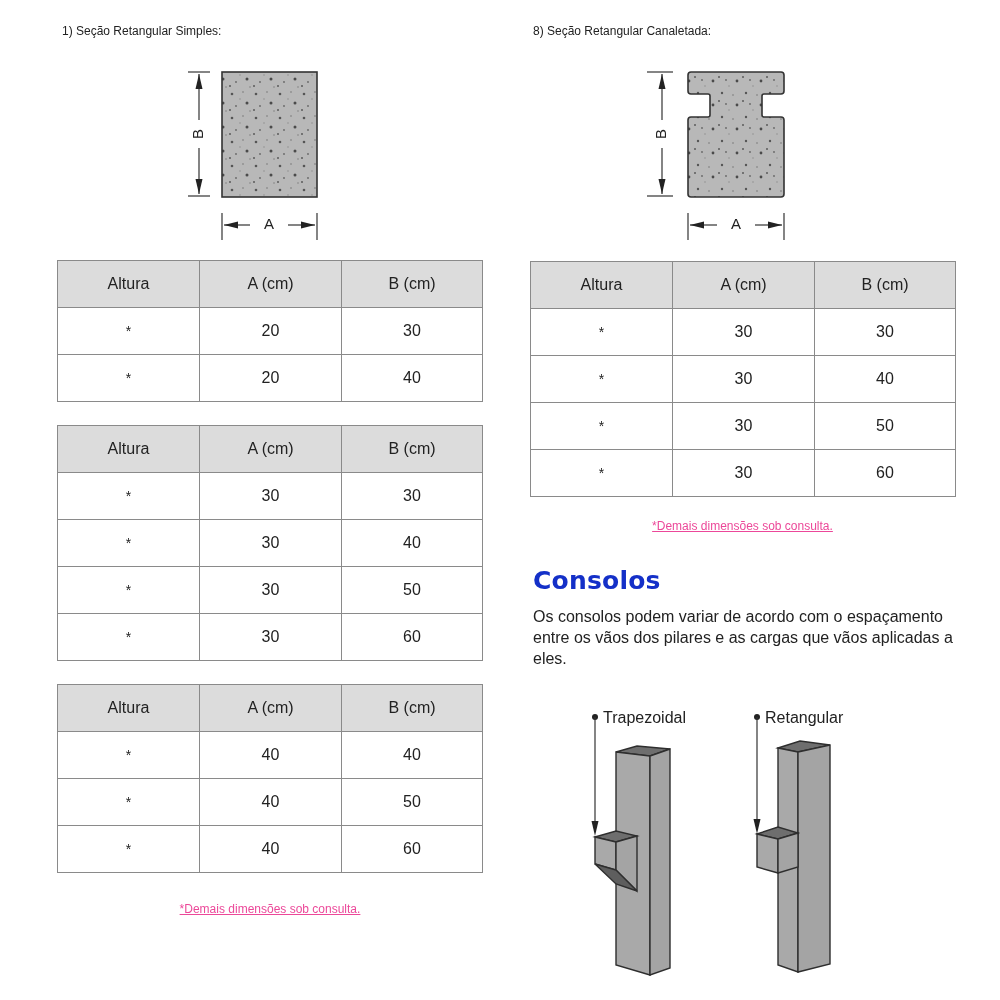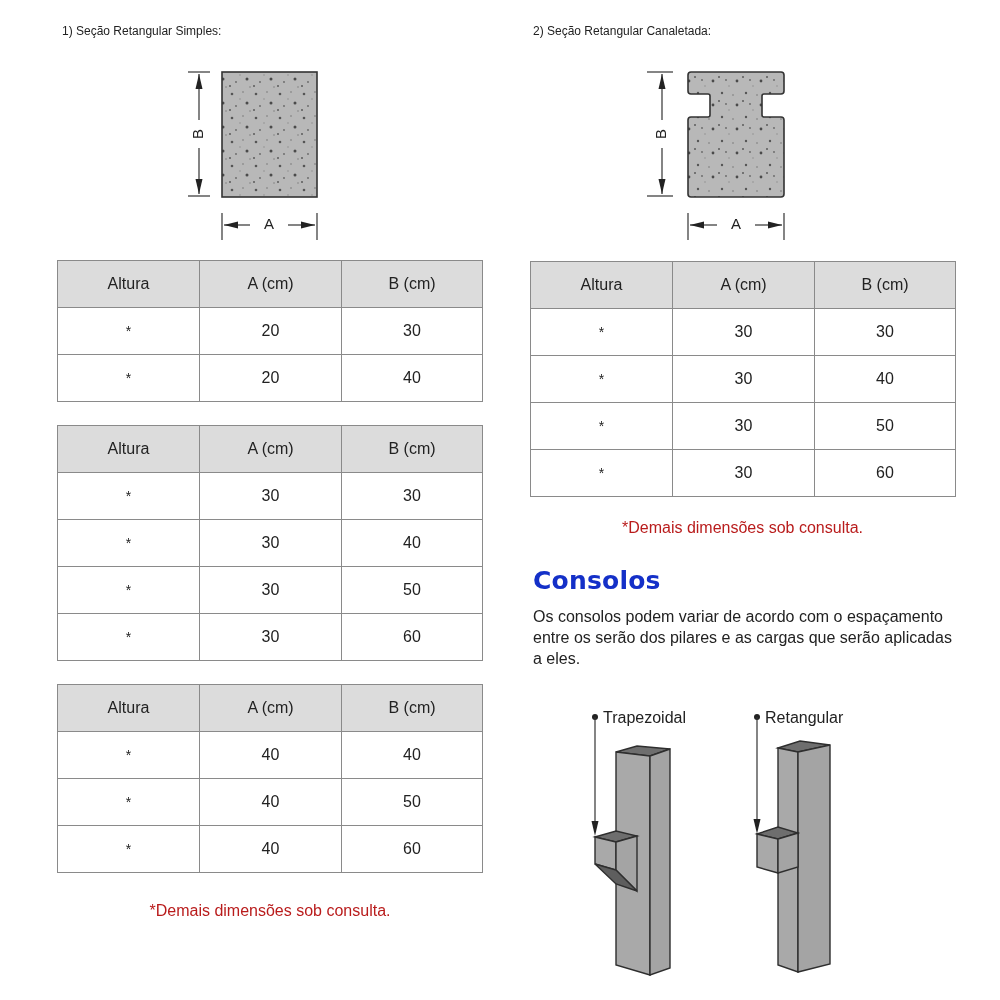--- a/index.html
+++ b/index.html
@@ -12,21 +12,21 @@
   table.dim {
     position: absolute; border-collapse: collapse; table-layout: fixed;
     font-size: 16px; color: #222;
   }
   table.dim th, table.dim td {
     border: 1.5px solid #8a8a8a; text-align: center; padding: 0;
   }
   table.dim th { background: #dcdcdc; font-weight: normal; height: 46px; }
   table.dim td { height: 46px; }
   table.dim td.star { font-size: 14px; vertical-align: middle; }
-  .note { font-size: 16px; color: #b91c1c; white-space: nowrap; }
+  .note { font-size: 12px; color: #ec4899; white-space: nowrap; text-decoration: underline; }
   .h-consolos {
     font-family: "DejaVu Sans", sans-serif; font-weight: bold; font-size: 25px;
     color: #1430c8; letter-spacing: 0.2px;
   }
   .para { font-size: 16px; line-height: 21px; color: #222; width: 420px; }
 </style>
 </head>
 <body>
 
 <div class="abs sec-title" style="left:62px; top:24px;">1) Seção Retangular Simples:</div>
@@ -149,21 +149,21 @@
   <tr>
     <td class="star">*</td>
     <td>40</td>
     <td>60</td>
   </tr>
 </tbody>
   </table>
 
 <div class="abs note" style="left:0; width:540px; text-align:center; top:902px;">*Demais dimensões sob consulta.</div>
 
-<div class="abs sec-title" style="left:533px; top:24px;">2) Seção Retangular Canaletada:</div>
+<div class="abs sec-title" style="left:533px; top:24px;">8) Seção Retangular Canaletada:</div>
 
 <svg class="abs" style="left:645px; top:65px;" width="150" height="180">
   <defs>
     <pattern id="conc2" width="24" height="24" patternUnits="userSpaceOnUse">
       <rect width="24" height="24" fill="#b8b8b8"></rect>
       <circle cx="5" cy="4" r="1.2" fill="#555"></circle>
       <circle cx="16" cy="6" r="0.8" fill="#777"></circle>
       <circle cx="20" cy="16" r="1.4" fill="#4a4a4a"></circle>
       <circle cx="9" cy="15" r="0.9" fill="#666"></circle>
       <circle cx="12" cy="21" r="0.7" fill="#888"></circle>
@@ -218,21 +218,21 @@
     <td class="star">*</td>
     <td>30</td>
     <td>60</td>
   </tr>
 </tbody>
   </table>
 
 <div class="abs note" style="left:530px; width:425px; text-align:center; top:519px;">*Demais dimensões sob consulta.</div>
 
 <div class="abs h-consolos" style="left:533px; top:566px;">Consolos</div>
-<div class="abs para" style="left:533px; top:606px;">Os consolos podem variar de acordo com o espaçamento entre os serão dos pilares e as cargas que serão aplicadas a eles.</div>
+<div class="abs para" style="left:533px; top:606px;">Os consolos podem variar de acordo com o espaçamento entre os vãos dos pilares e as cargas que vãos aplicadas a eles.</div>
 
 <svg class="abs" style="left:570px; top:700px;" width="330" height="290">
 
   <g>
     <circle cx="25" cy="17" r="3" fill="#222"></circle>
     <line x1="25" y1="17" x2="25" y2="122" stroke="#333" stroke-width="1.2"></line>
     <polygon points="25,136 21.5,121 28.5,121" fill="#222"></polygon>
 
     <polygon points="46,52 67,46 100,49 80,56" fill="#6e6e6e" stroke="#2e2e2e" stroke-width="1.4"></polygon>
     <polygon points="46,52 80,56 80,275 46,265" fill="#a9a9a9" stroke="#2e2e2e" stroke-width="1.4"></polygon>

